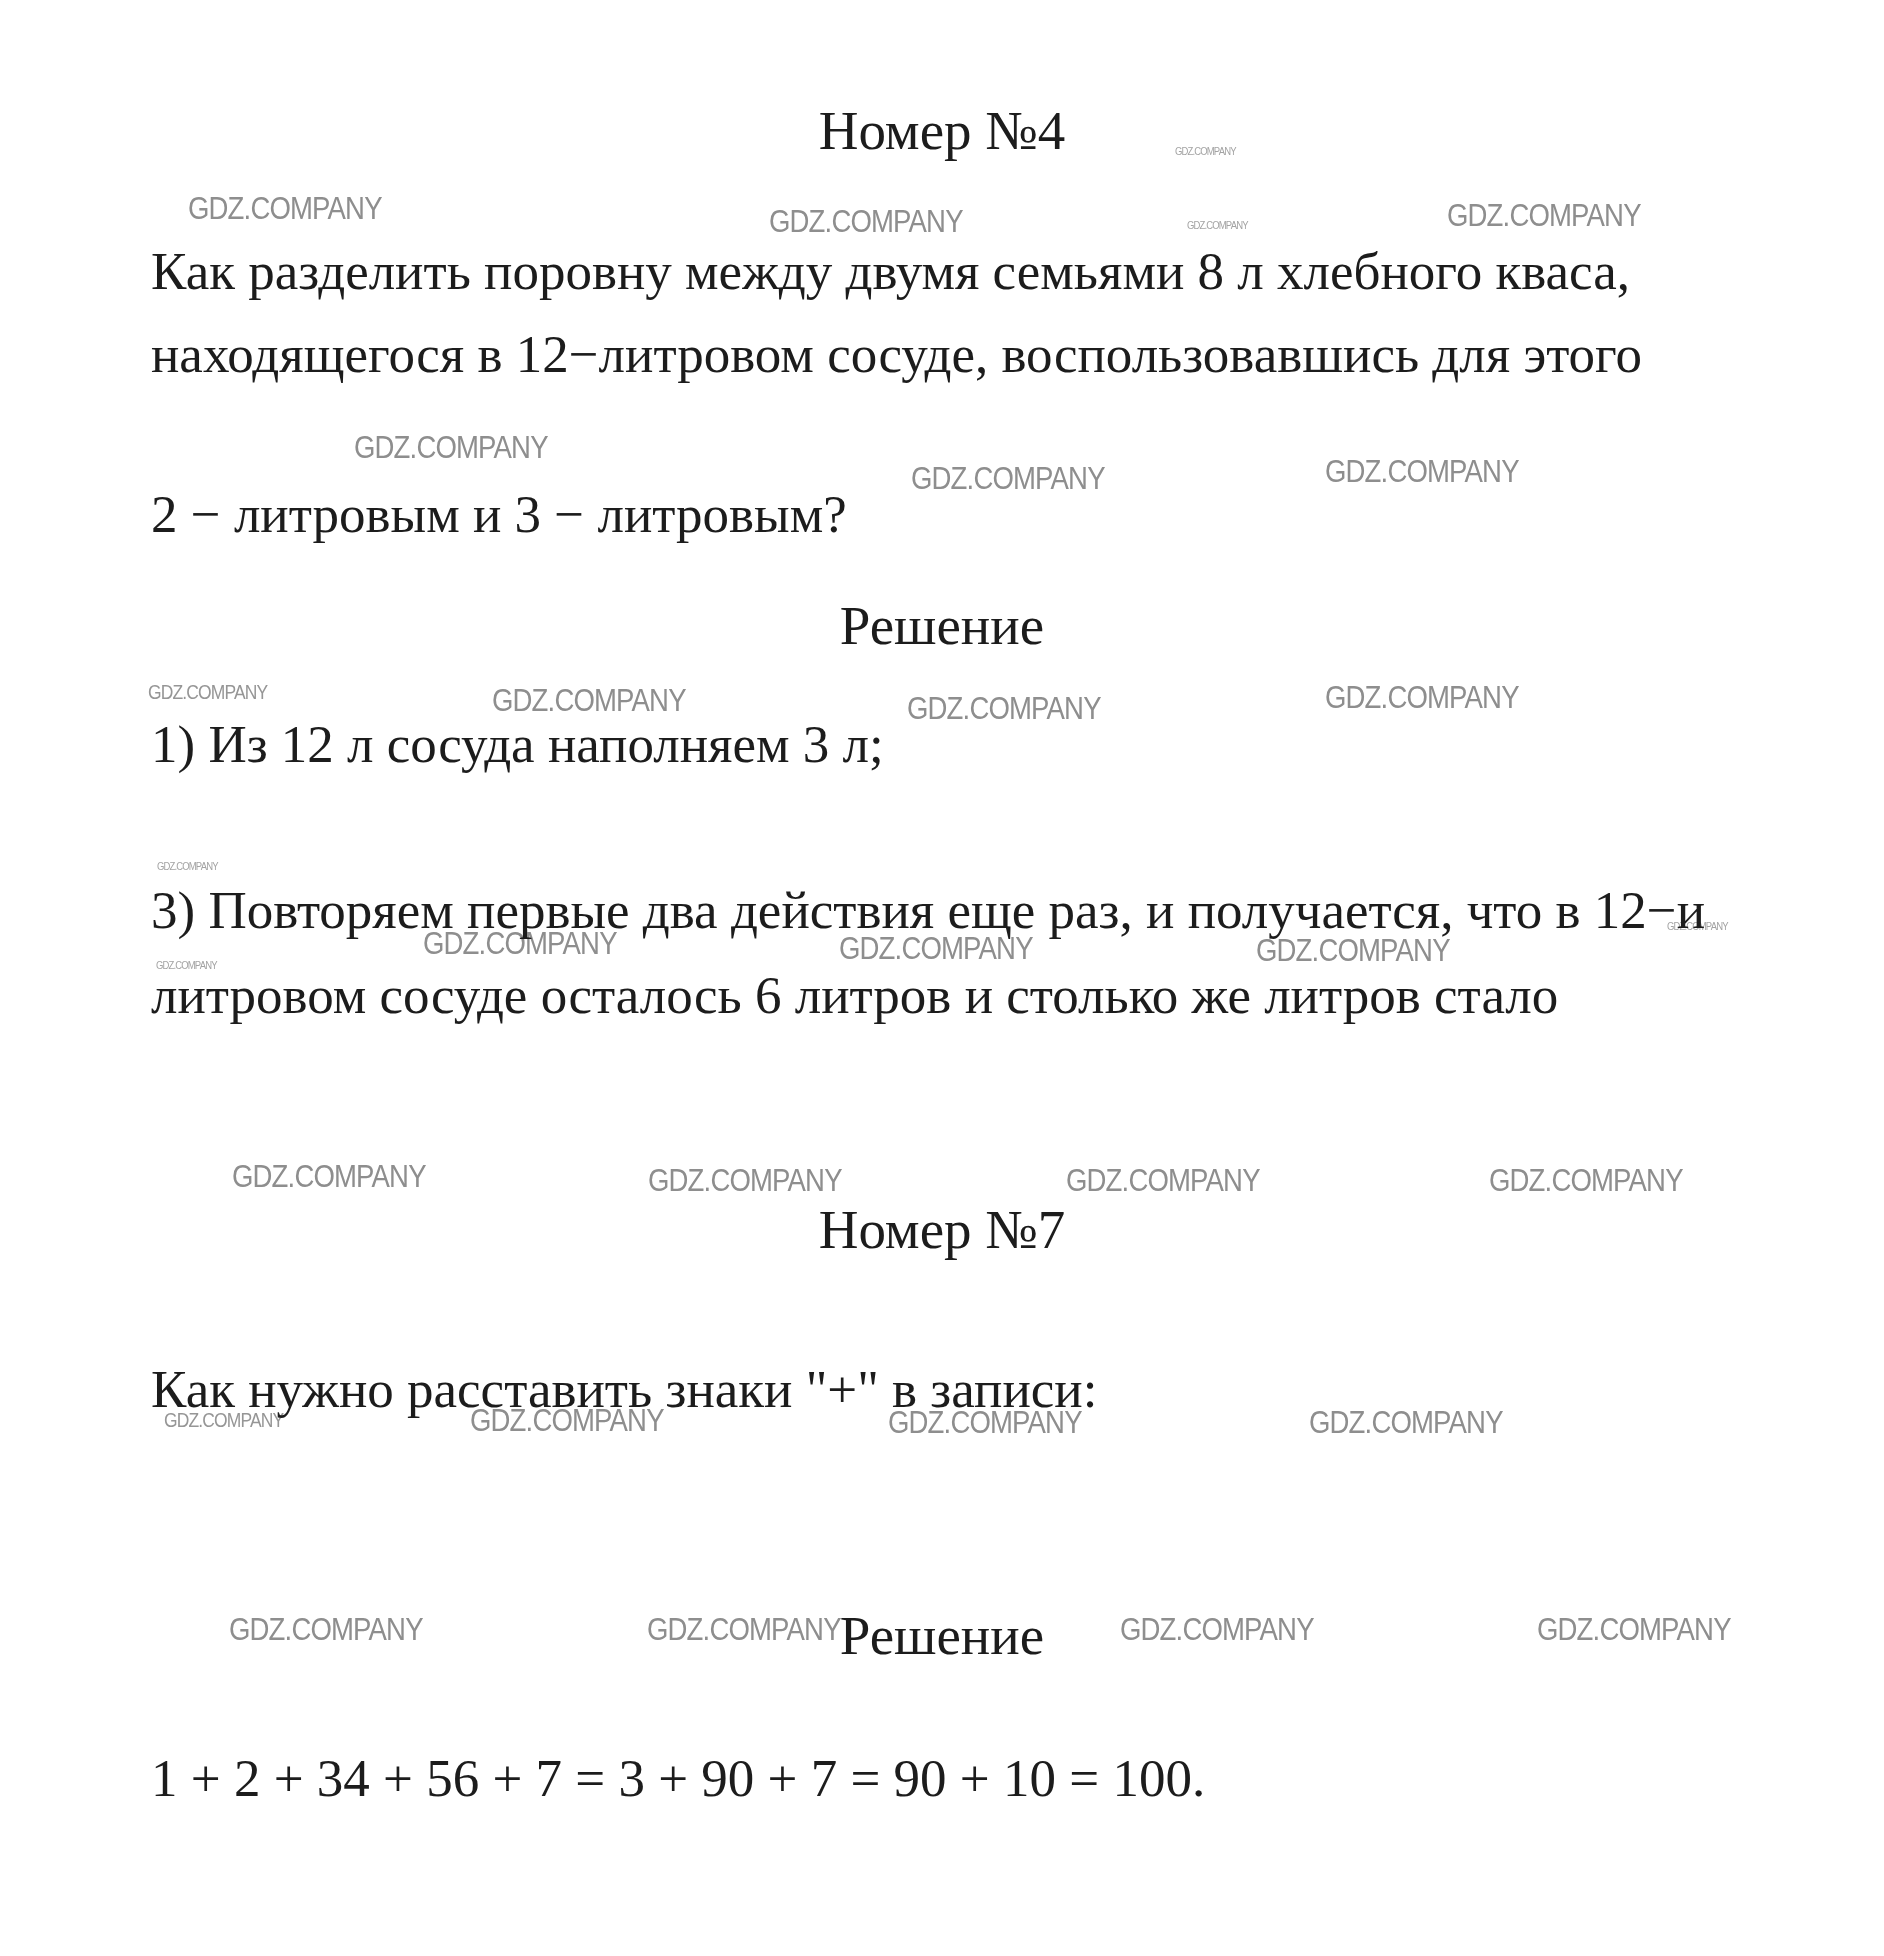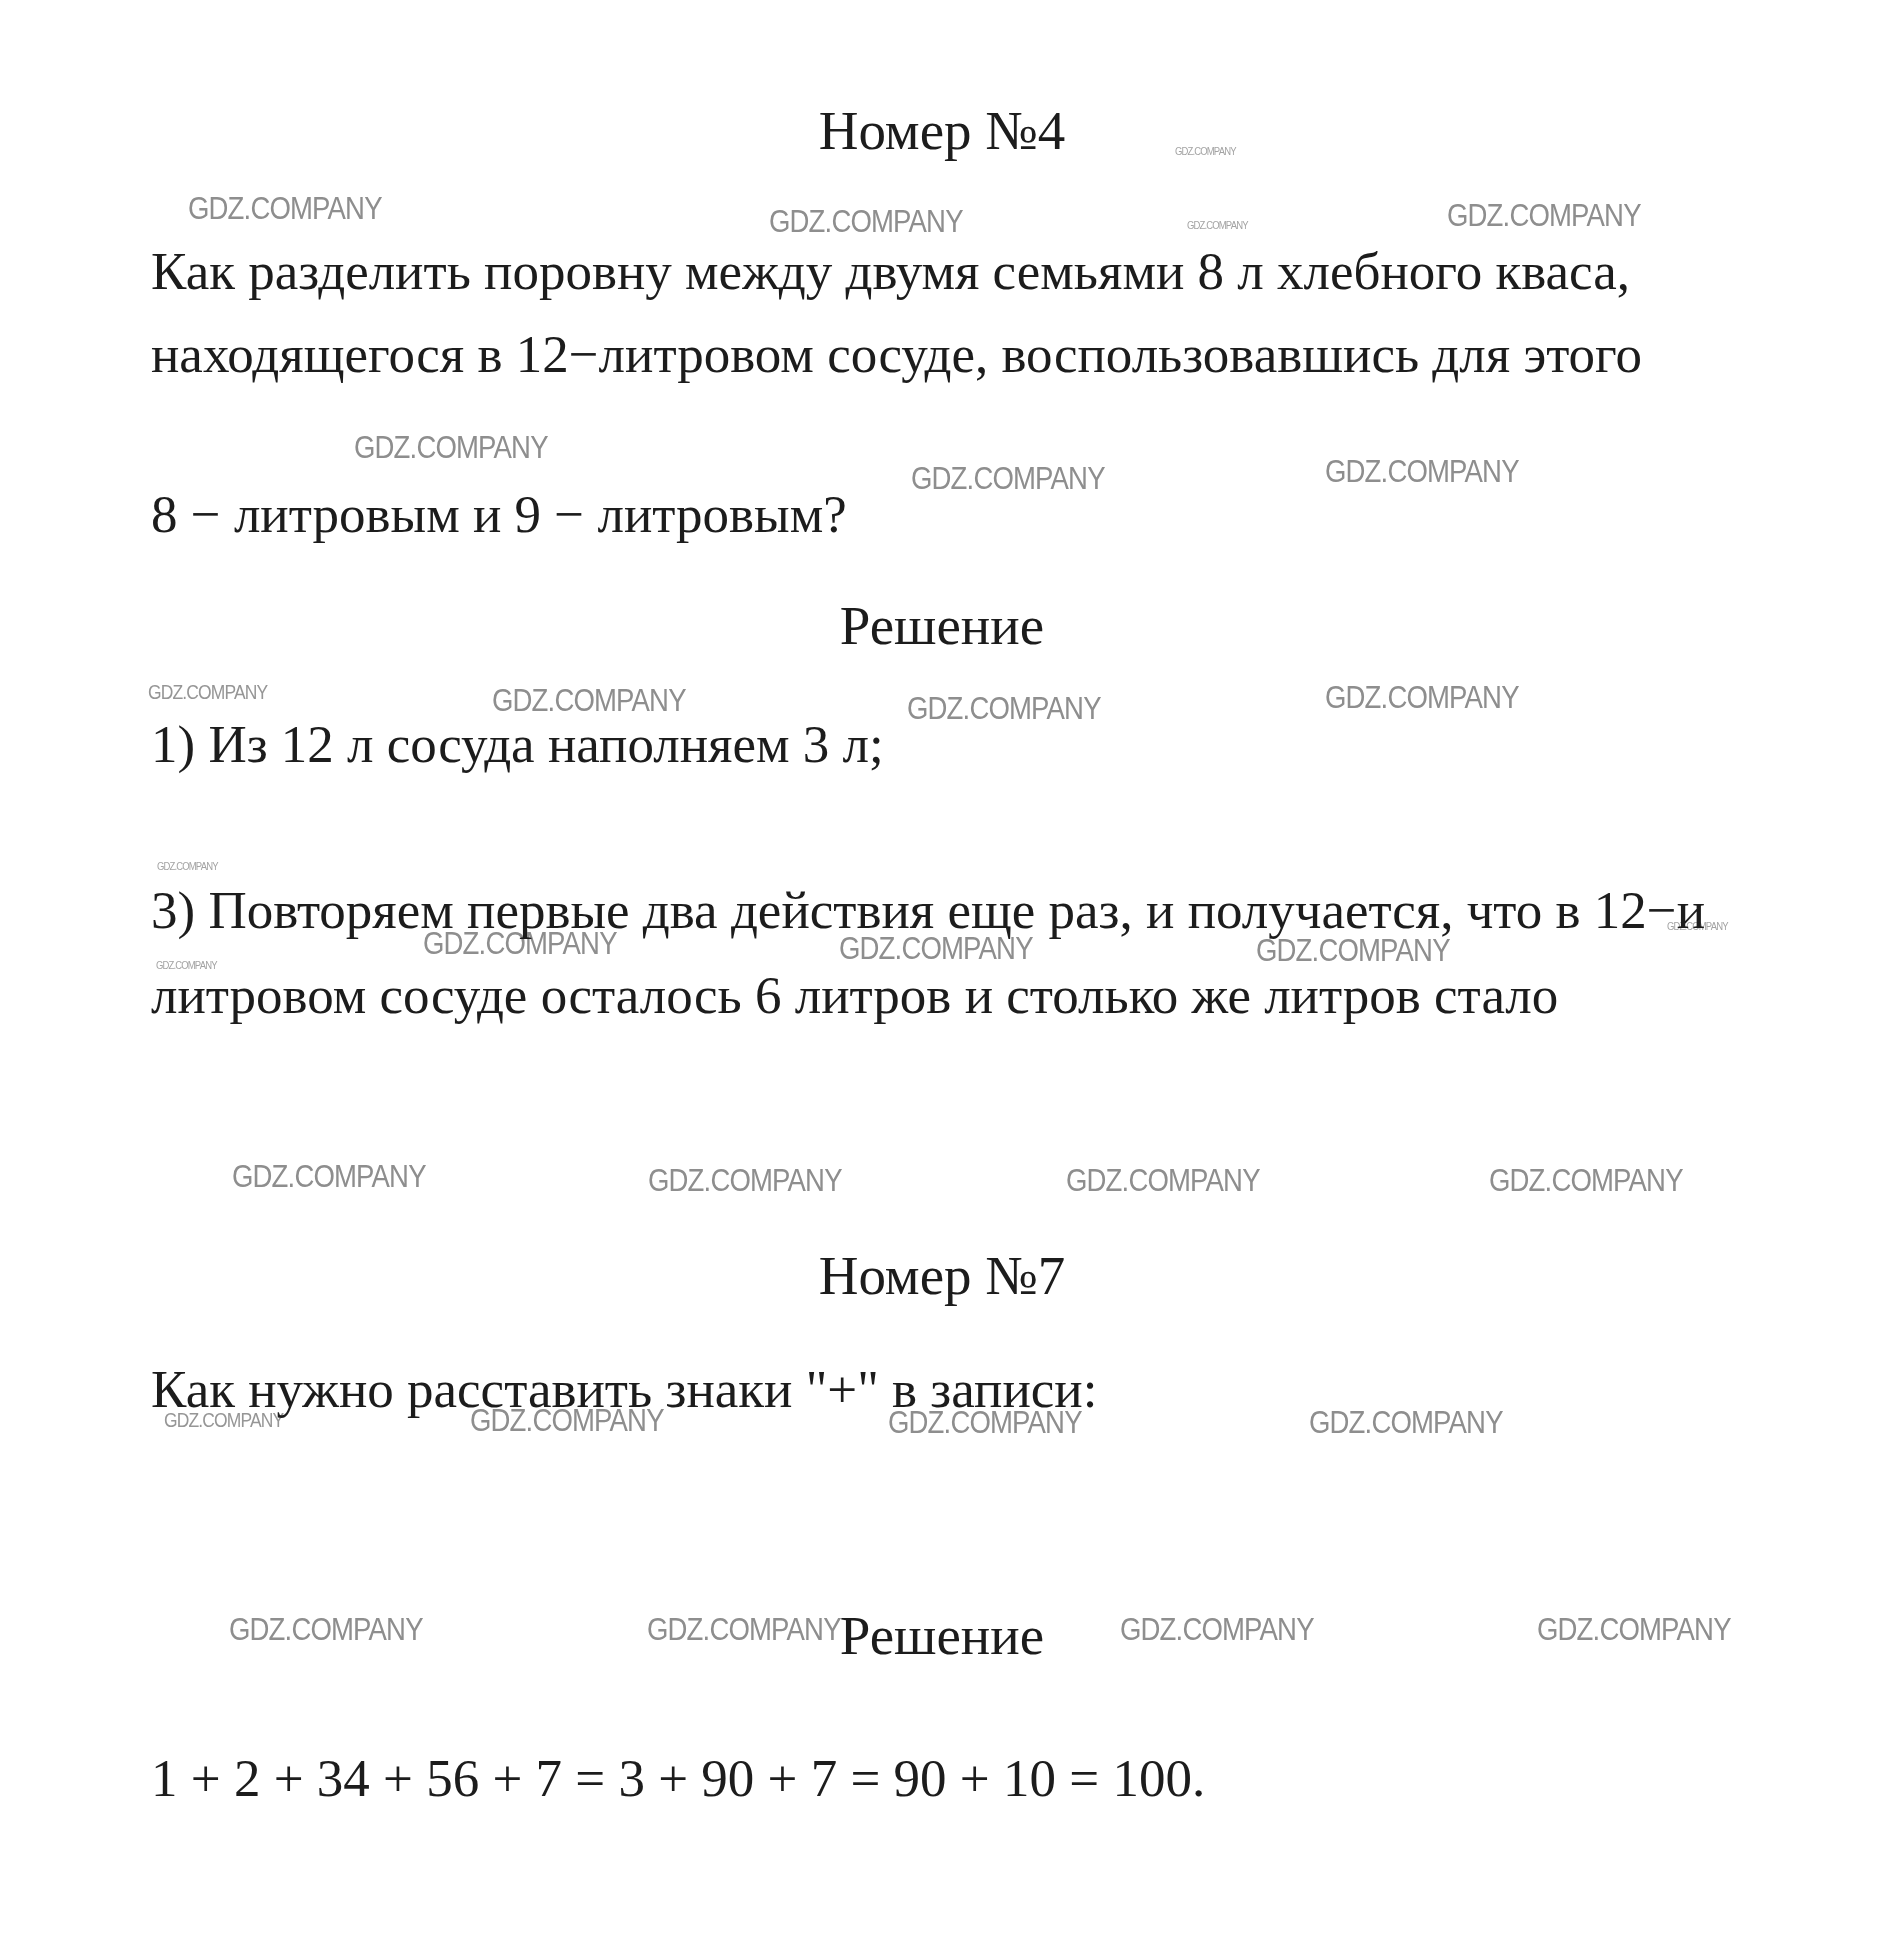--- a/index.html
+++ b/index.html
@@ -85,29 +85,29 @@
       <div class="wm sm" style="left: 1187px; top: 219px;">GDZ.COMPANY</div>
       <div class="wm sm" style="left: 157px; top: 860px;">GDZ.COMPANY</div>
       <div class="wm sm" style="left: 156px; top: 959px;">GDZ.COMPANY</div>
       <div class="wm sm" style="left: 1667px; top: 920px;">GDZ.COMPANY</div>
     </div>
 
   <div class="title" style="top:99px">Номер №4</div>
 
   <div class="line" style="top:241px">Как разделить поровну между двумя семьями 8 л хлебного кваса,</div>
   <div class="line" style="top:324px">находящегося в 12−литровом сосуде, воспользовавшись для этого</div>
-  <div class="line" style="top:484px">8 − литровым и 9 − литровым?</div>
+  <div class="line" style="top:484px">2 − литровым и 3 − литровым?</div>
 
   <div class="heading" style="top:594px">Решение</div>
 
   <div class="line" style="top:714px">1) Из 12 л сосуда наполняем 3 л;</div>
   <div class="line" style="top:880px">3) Повторяем первые два действия еще раз, и получается, что в 12−и</div>
   <div class="line" style="top:965px">литровом сосуде осталось 6 литров и столько же литров стало</div>
 
-  <div class="title" style="top:1244px">Номер №7</div>
+  <div class="title" style="top:1198px">Номер №7</div>
 
   <div class="line" style="top:1359px">Как нужно расставить знаки "+" в записи:</div>
 
   <div class="heading" style="top:1604px">Решение</div>
 
   <div class="line" style="top:1748px">1 + 2 + 34 + 56 + 7 = 3 + 90 + 7 = 90 + 10 = 100.</div>
 
 </div>
 
 

